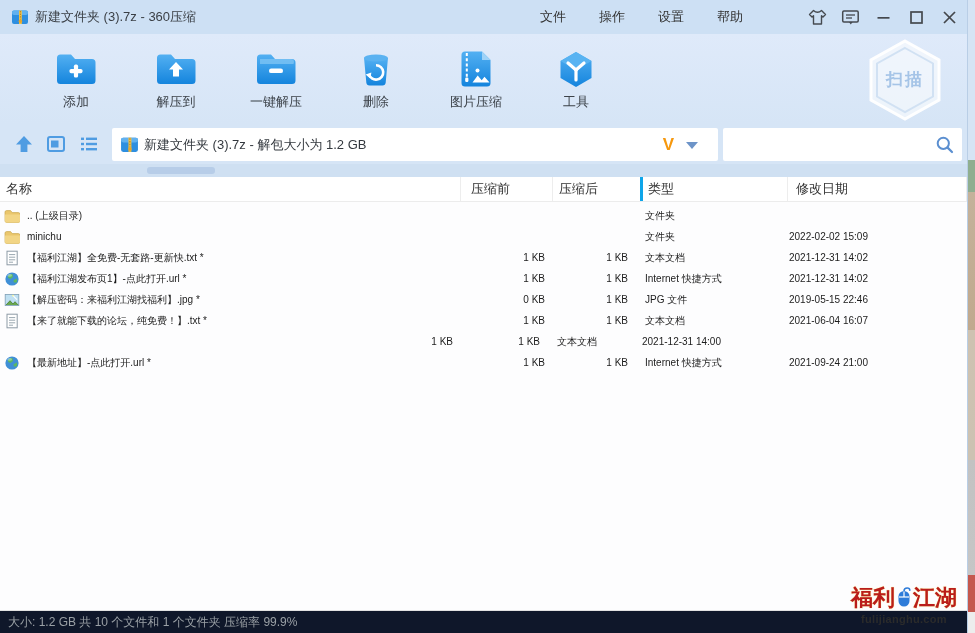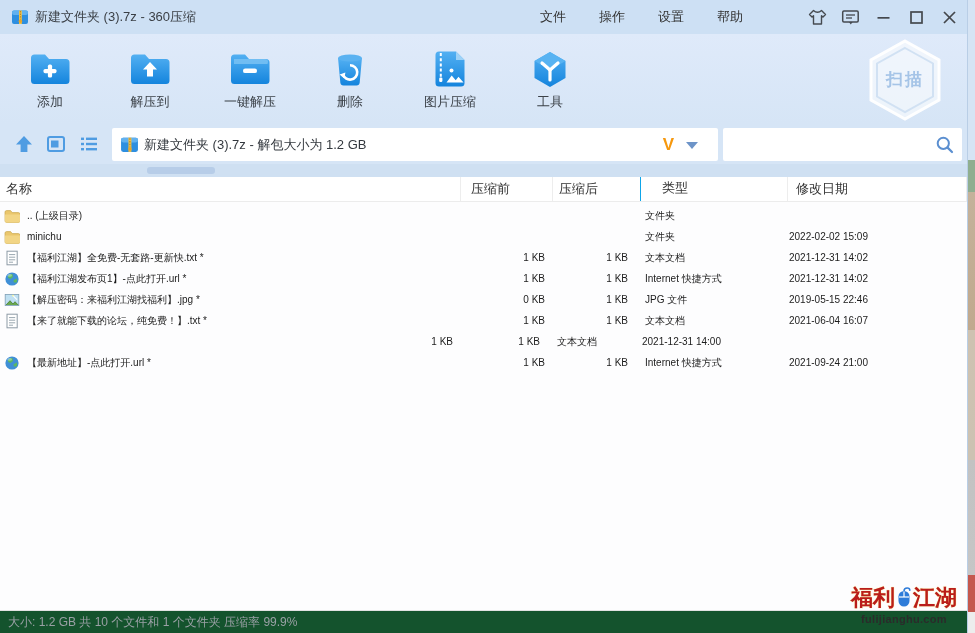--- a/index.html
+++ b/index.html
@@ -14,21 +14,21 @@
   .app-icon svg{width:18px;height:18px;display:block;}
   .win-title{position:absolute;left:35px;top:0;height:34px;line-height:34px;font-size:13px;color:#3a3f45;white-space:nowrap;}
   .menubar{position:absolute;left:540px;top:0;height:34px;display:flex;align-items:center;gap:33px;font-size:13px;color:#333;}
   .menubar span{cursor:default;}
   .tb-controls{position:absolute;right:8px;top:0;height:34px;display:flex;align-items:center;gap:13px;}
   .tb-btn{width:20px;height:20px;display:flex;align-items:center;justify-content:center;}
   .tb-btn svg{display:block;}
 
   
   .toolbar{position:absolute;left:0;top:34px;width:100%;height:90px;background:linear-gradient(#dfeafa,#d6e5f6);}
-  .toolrow{position:absolute;left:0;top:0;display:flex;}
+  .toolrow{position:absolute;left:26px;top:0;display:flex;}
   .tool-btn{width:100px;height:90px;display:flex;flex-direction:column;align-items:center;justify-content:center;cursor:default;}
   .tool-icon{width:46px;height:44px;}
   .tool-icon svg{width:46px;height:44px;display:block;}
   .tool-label{font-size:13px;color:#3c4249;margin-top:2px;}
   .scan-badge{position:absolute;right:24px;top:4px;width:76px;height:84px;}
   .scan-badge svg{position:absolute;left:0;top:0;width:76px;height:84px;}
   .scan-label{position:absolute;left:0;top:30px;width:76px;text-align:center;font-size:17px;font-weight:bold;color:#a5c4e7;letter-spacing:2px;}
 
   
   .pathrow{position:absolute;left:0;top:124px;width:100%;height:40px;background:#d6e5f6;}
@@ -51,36 +51,36 @@
   .scroll-thumb{position:absolute;left:147px;top:3px;width:68px;height:7px;border-radius:3px;background:#b7cde8;}
 
   
   .listarea{position:absolute;left:0;top:177px;width:100%;bottom:23px;background:#fdfdfe;overflow:hidden;}
   .grid{display:grid;grid-template-columns:460px 92px 88px 147px auto;}
   .listheader{height:24px;line-height:24px;font-size:13px;color:#333;border-bottom:1px solid #ececec;background:#fff;}
   .h{white-space:nowrap;overflow:hidden;}
   .h-name{padding-left:6px;}
   .h-before{padding-left:10px;border-left:1px solid #ededed;}
   .h-after{padding-left:6px;border-left:1px solid #ededed;}
-  .h-type{padding-left:21px;border-left:1px solid #0ea5e9;font-family:Liberation Mono, monospace;}
+  .h-type{padding-left:5px;border-left:3px solid #0ea5e9;}
   .h-date{padding-left:8px;border-left:1px solid #ededed;border-right:1px solid #ededed;}
   .rows{padding-top:3px;}
   .row{height:21px;line-height:21px;font-size:10px;color:#1c1c1c;}
   .cell{white-space:nowrap;overflow:hidden;}
   .c-name{display:flex;align-items:center;gap:7px;padding-left:4px;}
   .ficon{width:16px;height:16px;flex:0 0 16px;}
   .ficon svg{width:16px;height:16px;display:block;}
   .c-before,.c-after{text-align:right;}
   .c-before{padding-right:7px;}
   .c-after{padding-right:12px;}
   .c-type{padding-left:5px;}
   .c-date{padding-left:2px;}
 
   
-  .statusbar{position:absolute;left:0;bottom:0;width:100%;height:23px;background:#14532d;border-top:1px solid #e2e2e2;box-sizing:border-box;}
+  .statusbar{position:absolute;left:0;bottom:0;width:100%;height:23px;background:#0f172a;border-top:1px solid #e2e2e2;box-sizing:border-box;}
   .status-text{position:absolute;left:8px;top:0;height:22px;line-height:22px;font-size:12px;color:#9aa0a5;white-space:nowrap;}
 
   
   .watermark{position:absolute;right:8px;bottom:8px;width:110px;text-align:center;z-index:5;}
   .wm-row{display:flex;align-items:center;justify-content:center;gap:1px;}
   .wm-red{font-size:22px;font-weight:bold;color:#b91c1c;text-shadow:0 0 1px #f7d04c;}
   .wm-mouse{width:16px;height:22px;}
   .wm-mouse svg{width:16px;height:22px;display:block;}
   .wm-domain{font-size:11px;font-weight:bold;color:#2b2b2b;letter-spacing:.3px;margin-top:0px;}
 

